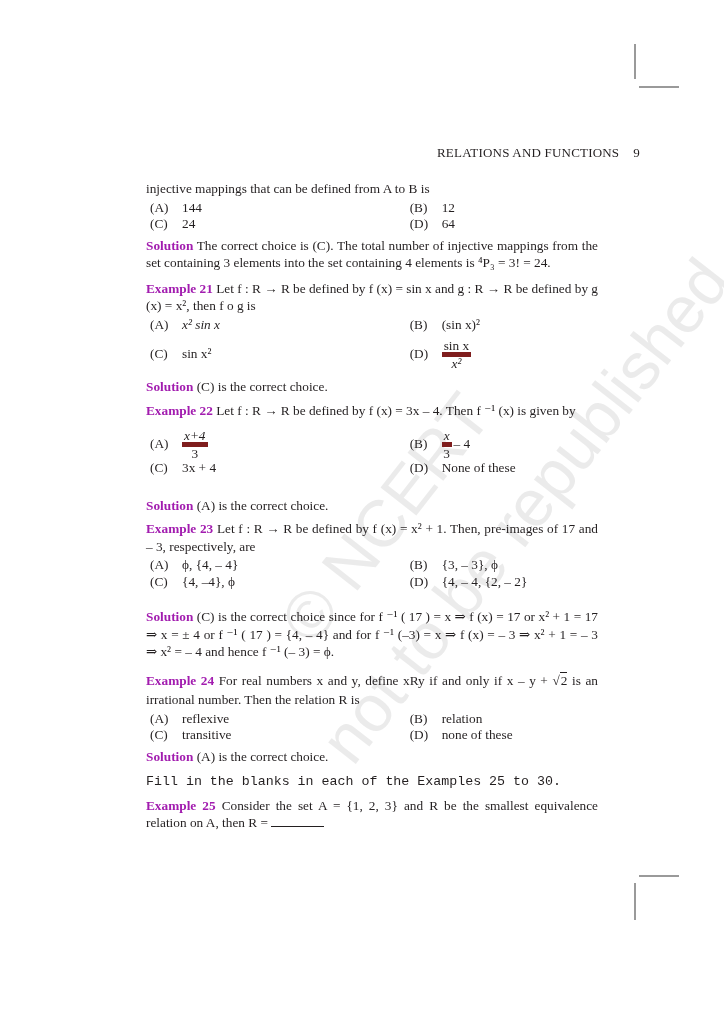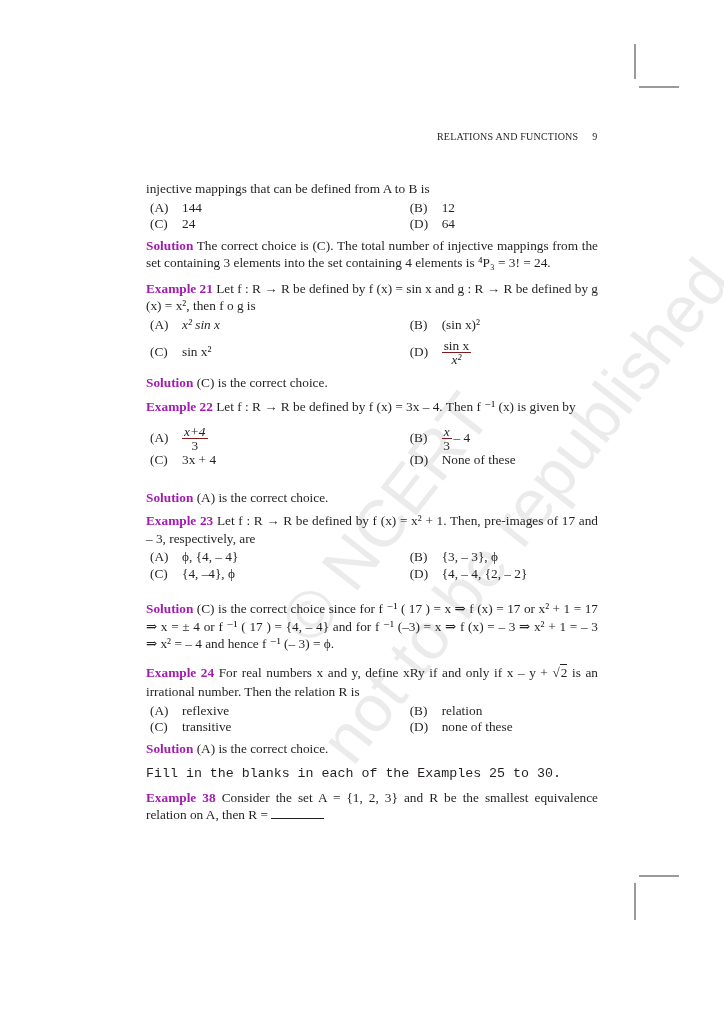--- a/index.html
+++ b/index.html
@@ -3,34 +3,34 @@
   <meta charset="utf-8">
   <style>
     html, body { margin: 0; padding: 0; background: #ffffff; }
     body {
       width: 724px; height: 1024px; position: relative; overflow: hidden;
       font-family: "Liberation Serif", "DejaVu Serif", serif;
       color: #231f20; font-size: 13.3px;
     }
     .crop { position: absolute; background: #9a9a9a; }
     .header {
-      position: absolute; top: 131px; left: 437px;
-      font-size: 10px; letter-spacing: 0.2px; color: #231f20;
+      position: absolute; top: 145px; left: 437px;
+      font-size: 13px; letter-spacing: 0.2px; color: #231f20;
     }
     .header .pg { margin-left: 14px; }
     .content { position: absolute; left: 146px; top: 180px; width: 452px; }
     .p { line-height: 17.5px; margin: 0; text-align: justify; }
     .lbl { color: #a21caf; font-weight: bold; }
     .opts { position: relative; margin-left: 4px; }
     .row { display: flex; line-height: 16.5px; }
     .opt { display: flex; width: 262px; }
     .opt .k { width: 32px; }
     .opt.right { width: 190px; }
     .frac { display: inline-flex; flex-direction: column; align-items: center; vertical-align: middle; line-height: 13px; }
-    .frac .num { border-bottom: 1px solid #7f1d1d; padding: 0 2px; }
+    .frac .num { border-bottom: 5px solid #7f1d1d; padding: 0 2px; }
     i { font-style: italic; text-align: center; }
     .blank { display: inline-block; width: 53px; border-bottom: 1px solid #231f20; height: 12px; vertical-align: baseline; }
     .sqrt { border-top: 1px solid #231f20; padding-left: 1px; }
     .wm1 { position: absolute; left: 265px; top: 610px; font-size: 66px; transform: rotate(-52deg); transform-origin: left top; color: rgba(195,195,195,0.33); font-family: "Liberation Sans", sans-serif; white-space: nowrap; pointer-events:none; }
     .wm2 { position: absolute; left: 305px; top: 730px; font-size: 66px; transform: rotate(-52deg); transform-origin: left top; color: rgba(195,195,195,0.33); font-family: "Liberation Sans", sans-serif; white-space: nowrap; pointer-events:none; }
   </style>
 </head>
 <body>
 
 <div class="crop" style="left:634px; top:44px; width:2px; height:35px;"></div>
@@ -207,17 +207,17 @@
     </div>
   </div>
   <p class="p" style="margin-top:4px;">
     <span class="lbl">Solution</span>
     <span>(A) is the correct choice.</span>
   </p>
 
   <p class="p" style="margin-top:8px;font-family:Liberation Mono, monospace;">Fill in the blanks in each of the Examples 25 to 30.</p>
 
   <p class="p" style="margin-top:6px;">
-    <span class="lbl">Example 38</span>
+    <span class="lbl">Example 25</span>
     <span>Consider the set A = {1, 2, 3} and R be the smallest equivalence relation on A, then R =</span>
     <span class="blank"></span>
   </p>
 </div>
 
 </body></html>

